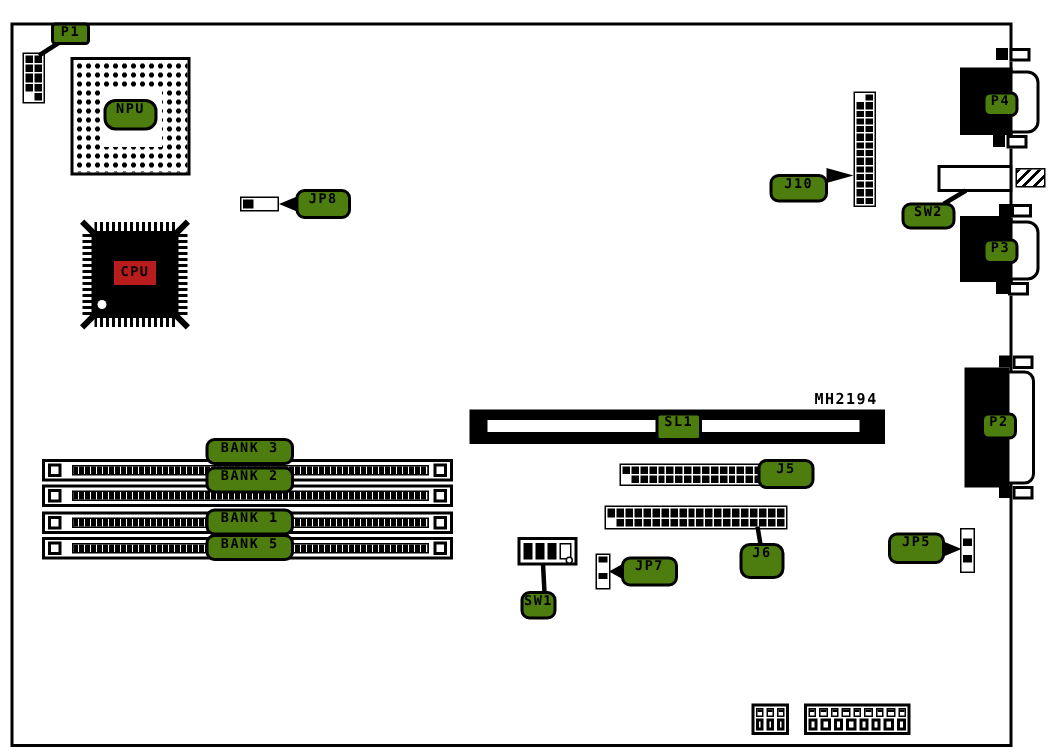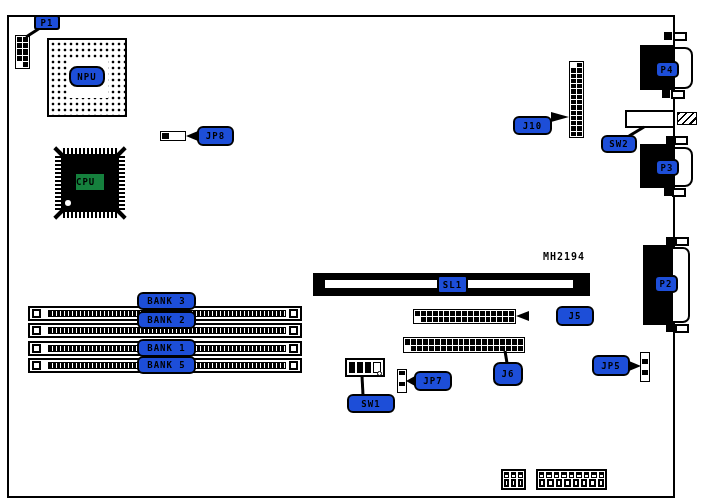--- a/index.html
+++ b/index.html
@@ -4,22 +4,22 @@
 <style>
   html,body{margin:0;padding:0;background:#fff}
   *{box-sizing:border-box}
   #stage{position:relative;width:702px;height:504px;background:#fff;overflow:hidden;
          font-family:"DejaVu Sans Mono",monospace}
 
   
   #board{position:absolute;left:7px;top:15px;width:668px;height:483px;border:2px solid #000;z-index:0}
 
   
-  .callout{position:absolute;background:#1d4ed8;border:2px solid #000;border-radius:6px;
-           display:flex;align-items:center;justify-content:center;
+  .callout{position:absolute;background:#4d7c0f;border:2px solid #000;border-radius:6px;
+           display:flex;align-items:flex-start;justify-content:center;
            font-weight:bold;font-size:9px;letter-spacing:1px;z-index:6;color:#000}
   .sq{border-radius:3px}
 
   
   [data-grid]{position:absolute;display:grid;gap:1px;background:#fff;border:1px solid #000;padding:1px;z-index:2}
   [data-grid]>div{background:#000}
   [data-grid]>div.w{background:#fff}
 
   
   #npu-socket{position:absolute;left:47px;top:38px;width:80px;height:79px;border:2px solid #000;z-index:2;
@@ -28,22 +28,22 @@
   #npu-center{position:absolute;left:19px;top:18px;width:40px;height:40px;background:#fff}
 
   
   #cpu{position:absolute;left:55px;top:148px;width:70px;height:70px;z-index:2}
   .pins-h{position:absolute;height:7px;left:8px;width:54px;
           background:repeating-linear-gradient(90deg,#000 0 2px,#fff 2px 4px)}
   .pins-v{position:absolute;width:7px;top:8px;height:54px;
           background:repeating-linear-gradient(0deg,#000 0 2px,#fff 2px 4px)}
   #cpu-body{position:absolute;left:6px;top:6px;width:58px;height:58px;background:#000}
   .cpu-corner{position:absolute;width:12px;height:4px;background:#000}
-  #cpu-label{position:absolute;left:21px;top:26px;width:28px;height:16px;background:#15803d;
-             display:flex;align-items:center;justify-content:flex-start;
+  #cpu-label{position:absolute;left:21px;top:26px;width:28px;height:16px;background:#b91c1c;
+             display:flex;align-items:center;justify-content:center;
              font-weight:bold;font-size:9px;letter-spacing:1px}
   #cpu-dot{position:absolute;left:10px;top:52px;width:6px;height:6px;border-radius:50%;background:#fff}
 
   
   .simm{position:absolute;left:28px;width:274px;height:15px;border:2px solid #000;background:#fff;z-index:2}
   .simm-bar{position:absolute;left:18px;top:2px;width:238px;height:7px;
             background:repeating-linear-gradient(90deg,#000 0 3px,#fff 3px 4px);border:1px solid #000}
   .simm-clip{position:absolute;top:1px;width:9px;height:9px;border:2px solid #000;background:#fff}
   .bank-label{width:59px;height:18px;left:137px}
 
@@ -71,21 +71,21 @@
   #sw1 .bar.off{background:#fff;border:1px solid #000}
   #sw1-dot{position:absolute;left:377px;top:371px;width:5px;height:5px;border:1px solid #000;border-radius:50%;background:#fff;z-index:3}
 
   
   .bconn{position:absolute;border:2px solid #000;background:#fff;display:flex;flex-direction:column;
          justify-content:space-between;padding:1px;z-index:2}
   .bc-row{display:flex;gap:2px}
   .pcell{flex:1;height:6px;border:1px solid #000;background:linear-gradient(180deg,#000 45%,#fff 45%)}
   .scell{flex:1;height:8px;border:2px solid #000;background:#fff}
 
-  #partnum{position:absolute;left:543px;top:251px;font-weight:bold;font-size:10px;letter-spacing:1px;z-index:2}
+  #partnum{position:absolute;left:543px;top:261px;font-weight:bold;font-size:10px;letter-spacing:1px;z-index:2}
 
   #leaders{position:absolute;left:0;top:0;z-index:5;pointer-events:none}
 </style>
 </head>
 <body>
 
 <div id="stage">
 
   <div id="board"></div>
 
@@ -283,21 +283,21 @@
       <div></div>
       <div></div>
       <div></div>
       <div></div>
       <div></div>
       <div></div>
       <div></div>
       <div></div>
       <div></div>
     </div>
-  <div class="callout" style="left:556px;top:306px;width:38px;height:20px">
+  <div class="callout" style="left:505px;top:306px;width:38px;height:20px">
     <span>J5</span>
   </div>
 
   <div data-grid="" style="left:403px;top:337px;width:122px;height:16px;grid-template-columns:repeat(20,1fr)">
       <div></div>
       <div></div>
       <div></div>
       <div></div>
       <div></div>
       <div></div>
@@ -340,21 +340,21 @@
     <span>J6</span>
   </div>
 
   <div id="sw1">
     <div class="bar"></div>
     <div class="bar"></div>
     <div class="bar"></div>
     <div class="bar off"></div>
   </div>
   <div id="sw1-dot"></div>
-  <div class="callout" style="left:347px;top:394px;width:48px;height:19px">
+  <div class="callout" style="left:347px;top:394px;width:24px;height:19px">
     <span>SW1</span>
   </div>
 
   <div data-grid="" style="left:397px;top:369px;width:10px;height:24px;grid-template-columns:1fr">
       <div></div>
       <div class="w"></div>
       <div></div>
       <div class="w"></div>
     </div>
   <div class="callout" style="left:414px;top:371px;width:38px;height:20px">

